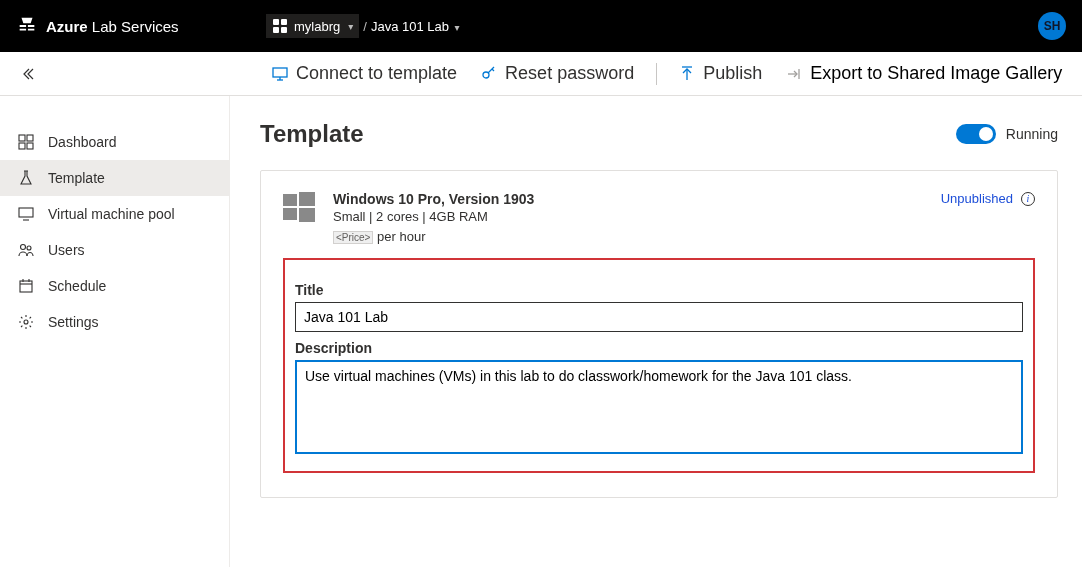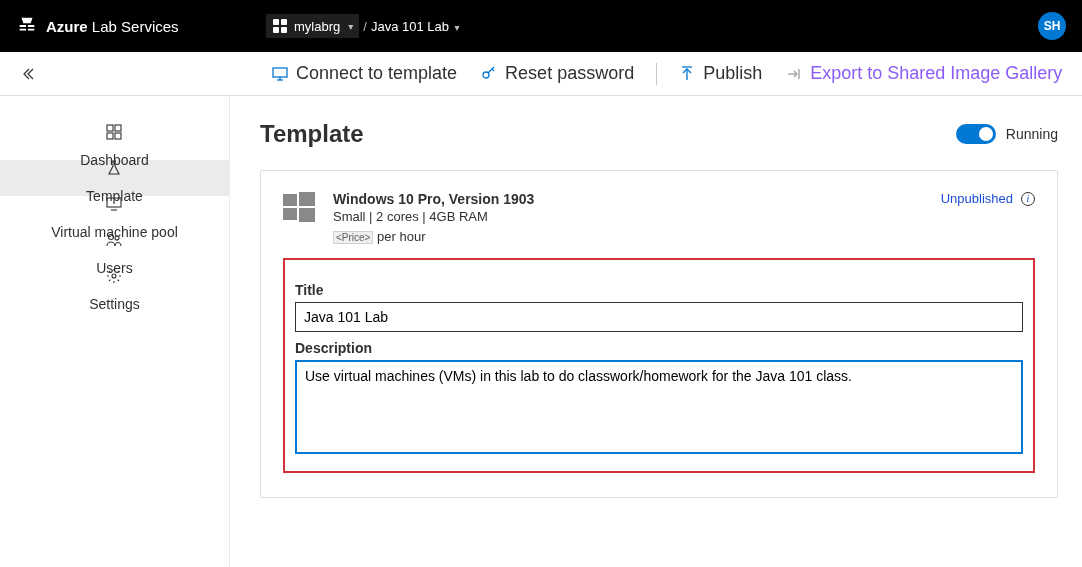--- a/index.html
+++ b/index.html
@@ -8,34 +8,34 @@
   
   .topbar { background: #000; height: 52px; display: flex; align-items: center; color: #fff; padding: 0 16px; position: relative; }
   .brand { display: flex; align-items: center; gap: 8px; width: 250px; }
   .brand-logo { fill: #fff; }
   .brand-text { font-size: 15px; }
   .brand-text b { font-weight: 600; }
   .breadcrumb-top { display: flex; align-items: center; font-size: 13px; color: #fff; }
   .rg-pill { display: flex; align-items: center; gap: 6px; padding: 4px 6px; background: #201f1e; }
   .bc-chevron { color: #bbb; font-size: 10px; margin-left: 2px; }
   .bc-sep { color: #bbb; padding: 0 4px; }
-  .avatar { position: absolute; right: 16px; width: 28px; height: 28px; border-radius: 50%; background: #0078d4; color: #ffffff; font-size: 12px; font-weight: 600; display: flex; align-items: center; justify-content: center; }
+  .avatar { position: absolute; right: 16px; width: 28px; height: 28px; border-radius: 50%; background: #0078d4; color: #0f172a; font-size: 12px; font-weight: 600; display: flex; align-items: center; justify-content: center; }
 
   
   .actionbar { height: 44px; display: flex; align-items: center; padding-left: 262px; border-bottom: 1px solid #e1dfdd; gap: 4px; font-size: 18px; color: #323130; position: relative; }
   .collapse-handle { position: absolute; left: 20px; color: #323130; }
   .action-btn { display: flex; align-items: center; gap: 8px; padding: 6px 10px; cursor: pointer; }
   .action-btn .ico { color: #0078d4; display: flex; align-items: center; }
   .action-sep { width: 1px; height: 22px; background: #c8c6c4; margin: 0 8px; }
-  .action-disabled { color: #8b5cf6; cursor: default; text-align: right; }
+  .action-disabled { color: #000000; cursor: default; text-align: right; }
 
   
   .layout { display: flex; height: calc(567px - 52px - 44px); }
   .sidebar { width: 230px; background: #fff; padding-top: 28px; border-right: 1px solid #edebe9; }
-  .side-item { display: flex; align-items: center; gap: 12px; height: 36px; padding: 0 18px; font-size: 14px; color: #323130; cursor: pointer; flex-direction: column; }
+  .side-item { display: flex; align-items: center; gap: 12px; height: 36px; padding: 0 18px; font-size: 14px; color: #323130; cursor: pointer; }
   .side-item.active { background: #edebe9; }
   .side-item .sico { width: 18px; display: flex; align-items: center; color: #323130; }
 
   .main { flex: 1; padding: 24px 24px 0 30px; background: #fff; }
   .page-head { display: flex; align-items: center; justify-content: space-between; margin-bottom: 22px; }
   .page-title { font-size: 24px; font-weight: 600; }
   .running { display: flex; align-items: center; gap: 10px; font-size: 14px; }
   .toggle { width: 40px; height: 20px; border-radius: 10px; background: #0078d4; position: relative; cursor: pointer; }
   .toggle::after { content: ""; width: 14px; height: 14px; border-radius: 50%; background: #fff; position: absolute; right: 3px; top: 3px; }
 
@@ -175,20 +175,31 @@
             <circle cx="11" cy="6" r="2"></circle>
             <path d="M1 14c0-2.5 2-4 4-4s4 1.5 4 4"></path>
             <path d="M9 14c0-2 1.5-3.5 3-3.5s3 1.5 3 3.5"></path>
           </svg>
         </span>
       <span>Users</span>
     </div>
     <div class="side-item">
       <span class="sico">
           <svg width="16" height="16" viewBox="0 0 16 16" fill="none" stroke="#323130" stroke-width="1.1">
+            <rect x="2" y="3" width="12" height="11"></rect>
+            <line x1="2" y1="6" x2="14" y2="6"></line>
+            <line x1="5" y1="1" x2="5" y2="4"></line>
+            <line x1="11" y1="1" x2="11" y2="4"></line>
+          </svg>
+        </span>
+      <span>Schedule</span>
+    </div>
+    <div class="side-item">
+      <span class="sico">
+          <svg width="16" height="16" viewBox="0 0 16 16" fill="none" stroke="#323130" stroke-width="1.1">
             <circle cx="8" cy="8" r="2"></circle>
             <path d="M8 1v2M8 13v2M1 8h2M13 8h2M3 3l1.4 1.4M11.6 11.6L13 13M3 13l1.4-1.4M11.6 4.4L13 3"></path>
           </svg>
         </span>
       <span>Settings</span>
     </div>
   </div>
 
   <div class="main">
     <div class="page-head">

